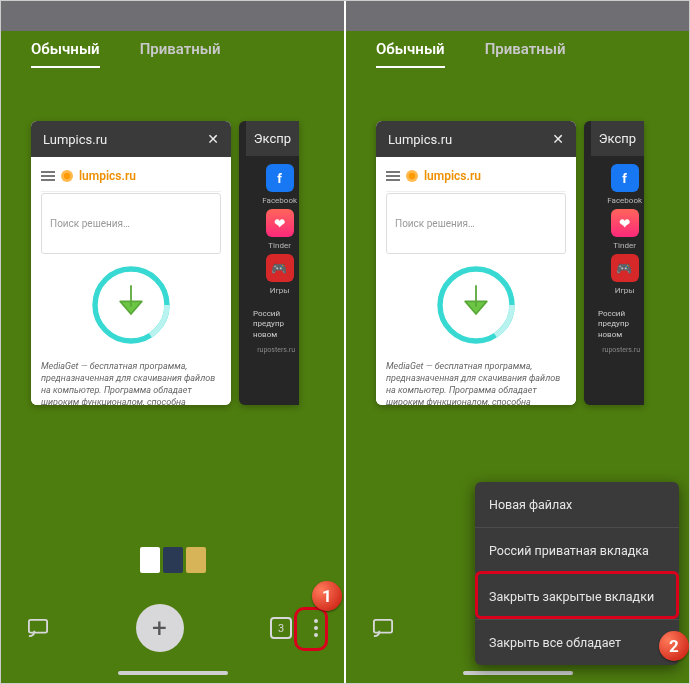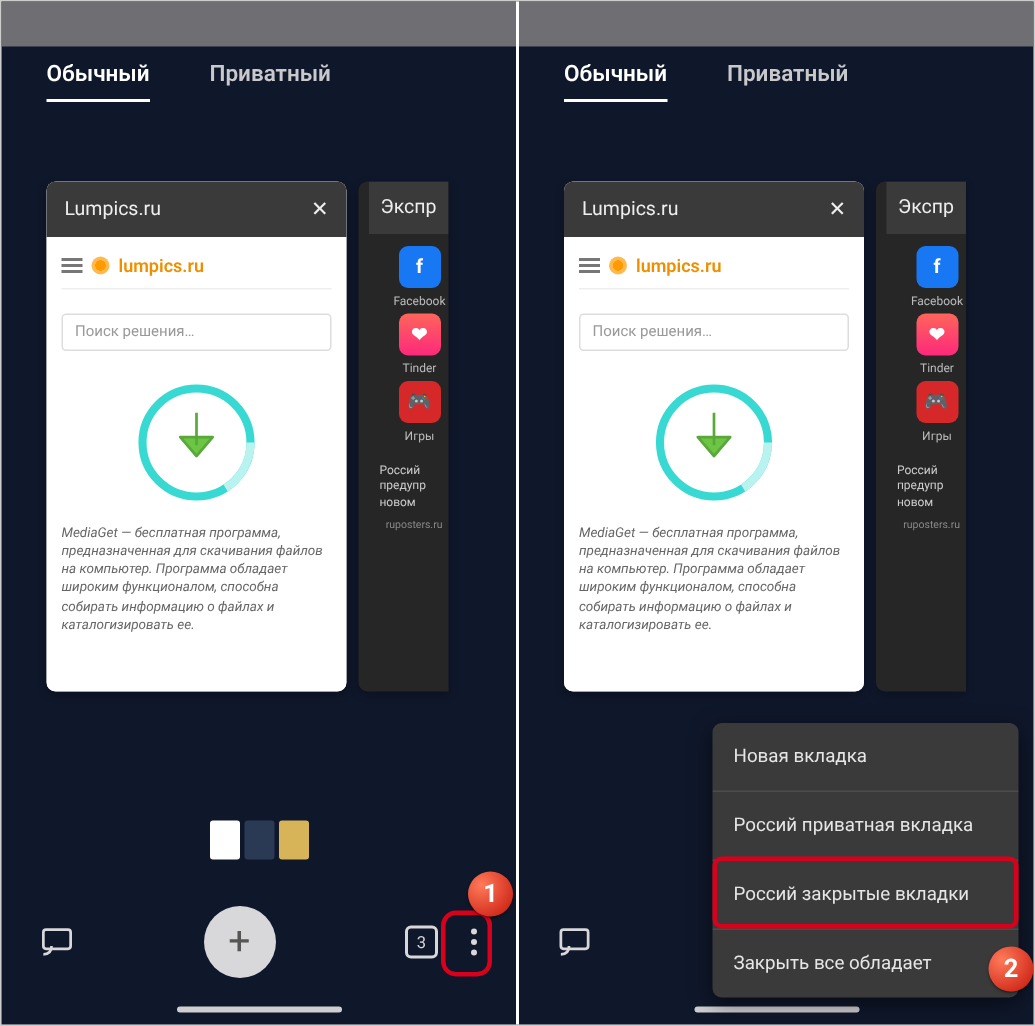--- a/index.html
+++ b/index.html
@@ -11,21 +11,21 @@
   }
   .container {
     width: 690px;
     height: 684px;
     display: flex;
     border: 1px solid #ccc;
   }
   .pane {
     flex: 1;
     position: relative;
-    background: #0f172a;
+    background: #4d7c0f;
     overflow: hidden;
   }
   .pane + .pane { border-left: 2px solid #fff; }
 
   
   .topspace {
     height: 30px;
     background: #6e6e73;
   }
   .tabs-mode {
@@ -46,21 +46,21 @@
   .mode.active {
     color: #fff;
     border-bottom-color: #fff;
   }
 
   .cards {
     position: absolute;
     top: 120px;
     left: 30px;
     right: 0;
-    height: 340px;
+    height: 284px;
     display: flex;
     gap: 8px;
   }
 
   .card {
     width: 200px;
     background: #fff;
     border-radius: 6px;
     overflow: hidden;
     box-shadow: 0 2px 6px rgba(0,0,0,0.25);
@@ -96,24 +96,24 @@
   }
   .brandrow {
     display:flex; align-items:center; gap:6px; padding:4px 0 8px;
     border-bottom:1px solid #eee;
   }
   .hamburger { width:14px; height:10px; display:flex; flex-direction:column; justify-content:space-between;}
   .hamburger span{height:2px;background:#777;}
   .brand-logo { width:12px;height:12px;border-radius:50%;background:radial-gradient(circle,#ff9a00 40%,#ffb94d 42%);}
   .brand-name{color:#ee8f00;font-weight:600;font-size:12px;}
   .search {
-    margin:16px 0;
+    margin:1px 0;
     border:1px solid #ddd;
     border-radius:3px;
-    padding:6px 8px;
+    padding:24px 8px;
     color:#999;
     font-size:10px;
   }
   .bigicon {
     width:90px;height:90px;margin:6px auto 10px;display:block;
   }
   .bodytext{font-size:9px;line-height:1.35;color:#666;font-style:italic;}
 
   .darkcol {
     display:flex;flex-direction:column;align-items:center;gap:4px;padding:8px 2px;
@@ -324,21 +324,21 @@
         <svg width="22" height="20" viewBox="0 0 24 22" fill="none" stroke="#d8d8db" stroke-width="2">
             <rect x="2" y="2" width="20" height="14" rx="2"></rect>
             <path d="M2 20 q6 0 6 -6"></path>
           </svg>
       </div>
       <div style="flex:1"></div>
     </div>
     <div class="homeind"></div>
 
     <div class="ctxmenu">
-      <div class="ctxitem">Новая вкладка</div>
+      <div class="ctxitem">Новая файлах</div>
       <div class="ctxitem">Россий приватная вкладка</div>
-      <div class="ctxitem">Россий закрытые вкладки</div>
+      <div class="ctxitem">Закрыть закрытые вкладки</div>
       <div class="ctxitem">Закрыть все обладает</div>
     </div>
     <div class="ring2" style="right:10px;bottom:64px;width:204px;height:48px;"></div>
     <div class="badge" style="right:0px;bottom:22px;">2</div>
   </div>
 </div>
 
 </body></html>

